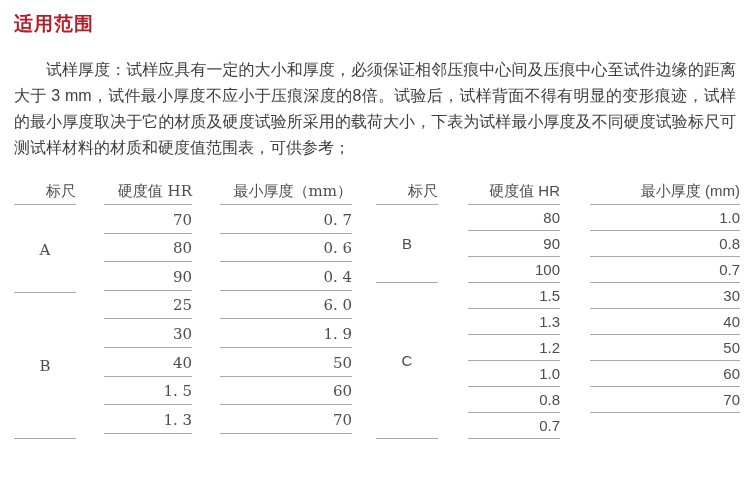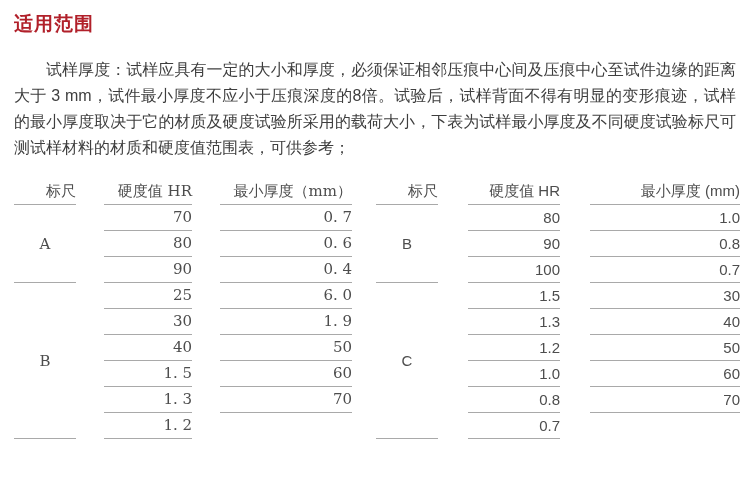--- a/index.html
+++ b/index.html
@@ -100,21 +100,20 @@
         <div class="cell">25</div>
         <div class="cell">6. 0</div>
         <div class="cell">30</div>
         <div class="cell">1. 9</div>
         <div class="cell">40</div>
         <div class="cell">50</div>
         <div class="cell">1. 5</div>
         <div class="cell">60</div>
         <div class="cell">1. 3</div>
         <div class="cell">70</div>
-        <div class="cell">1. 2</div>
       </div>
     <div class="mini-table sans">
         <div class="cell th">标尺</div>
         <div class="cell th">硬度值 HR</div>
         <div class="cell th">最小厚度 (mm)</div>
         <div class="cell scale" style="grid-row: span 3;">B</div>
         <div class="cell">80</div>
         <div class="cell">1.0</div>
         <div class="cell">90</div>
         <div class="cell">0.8</div>

